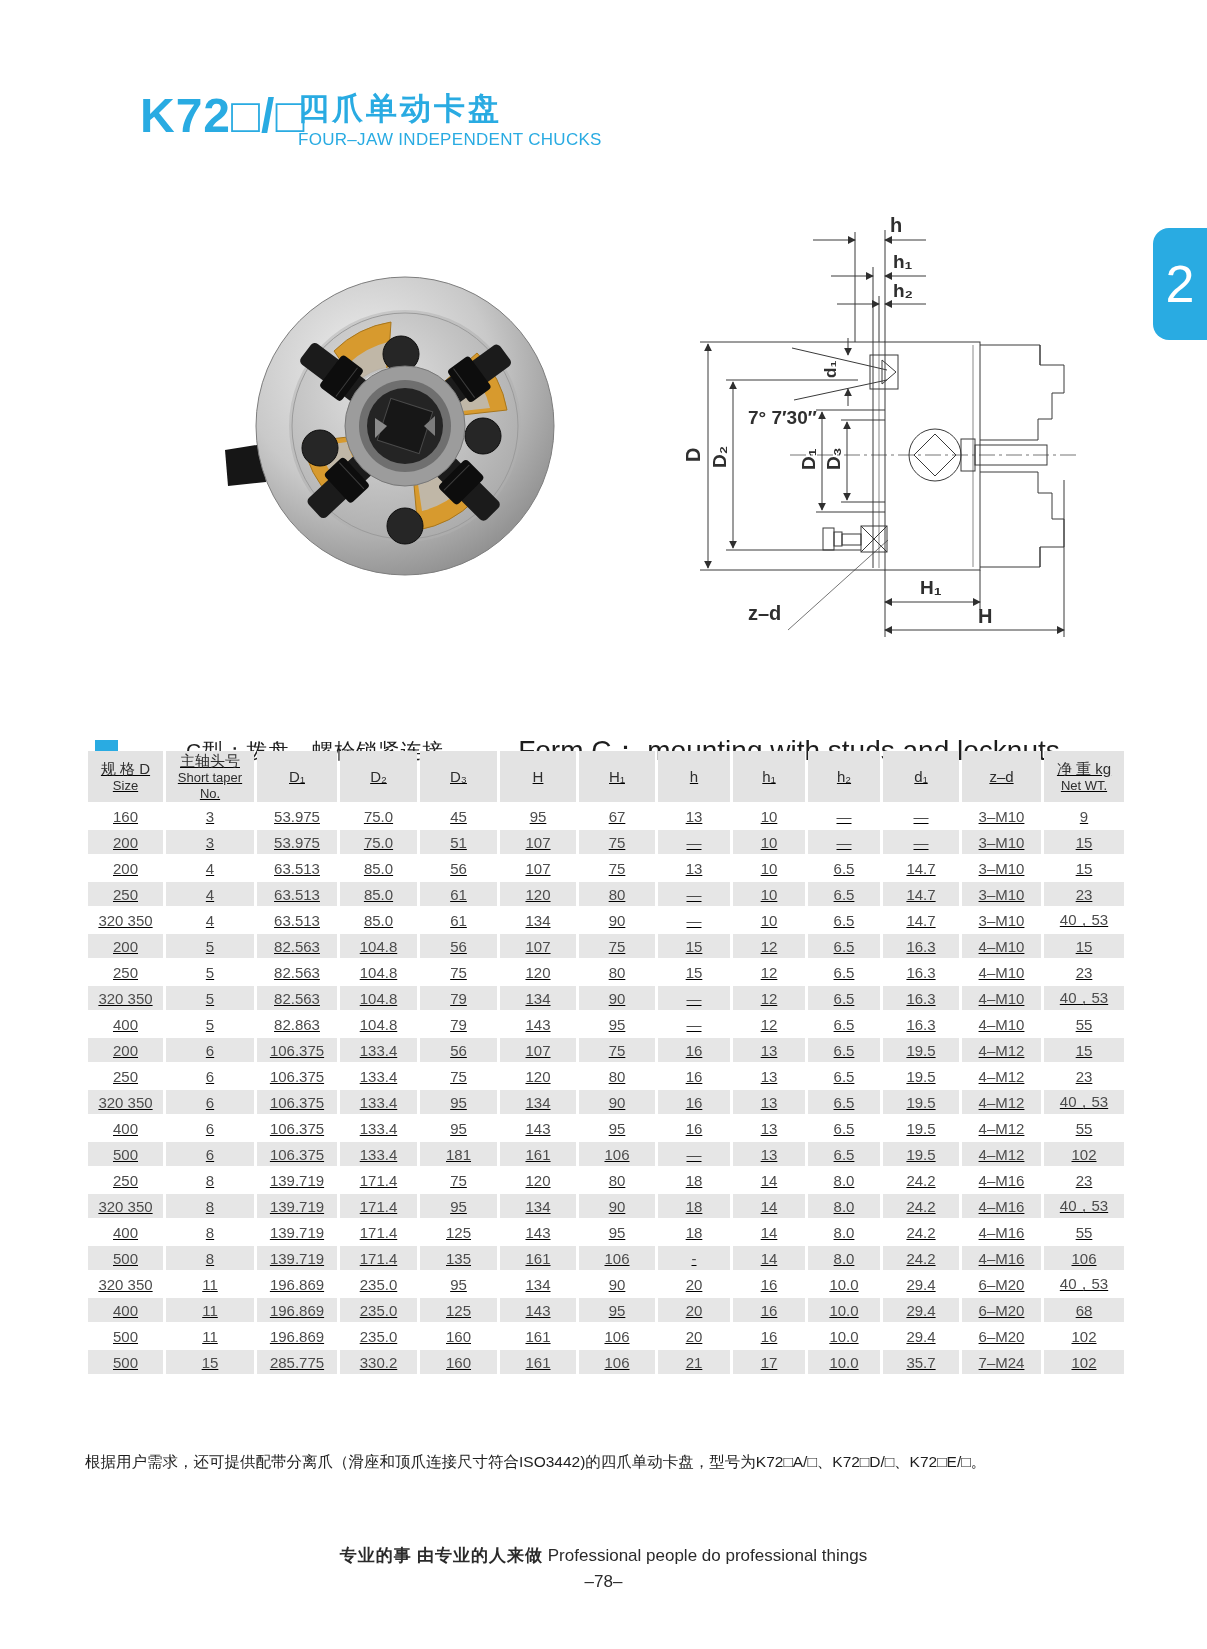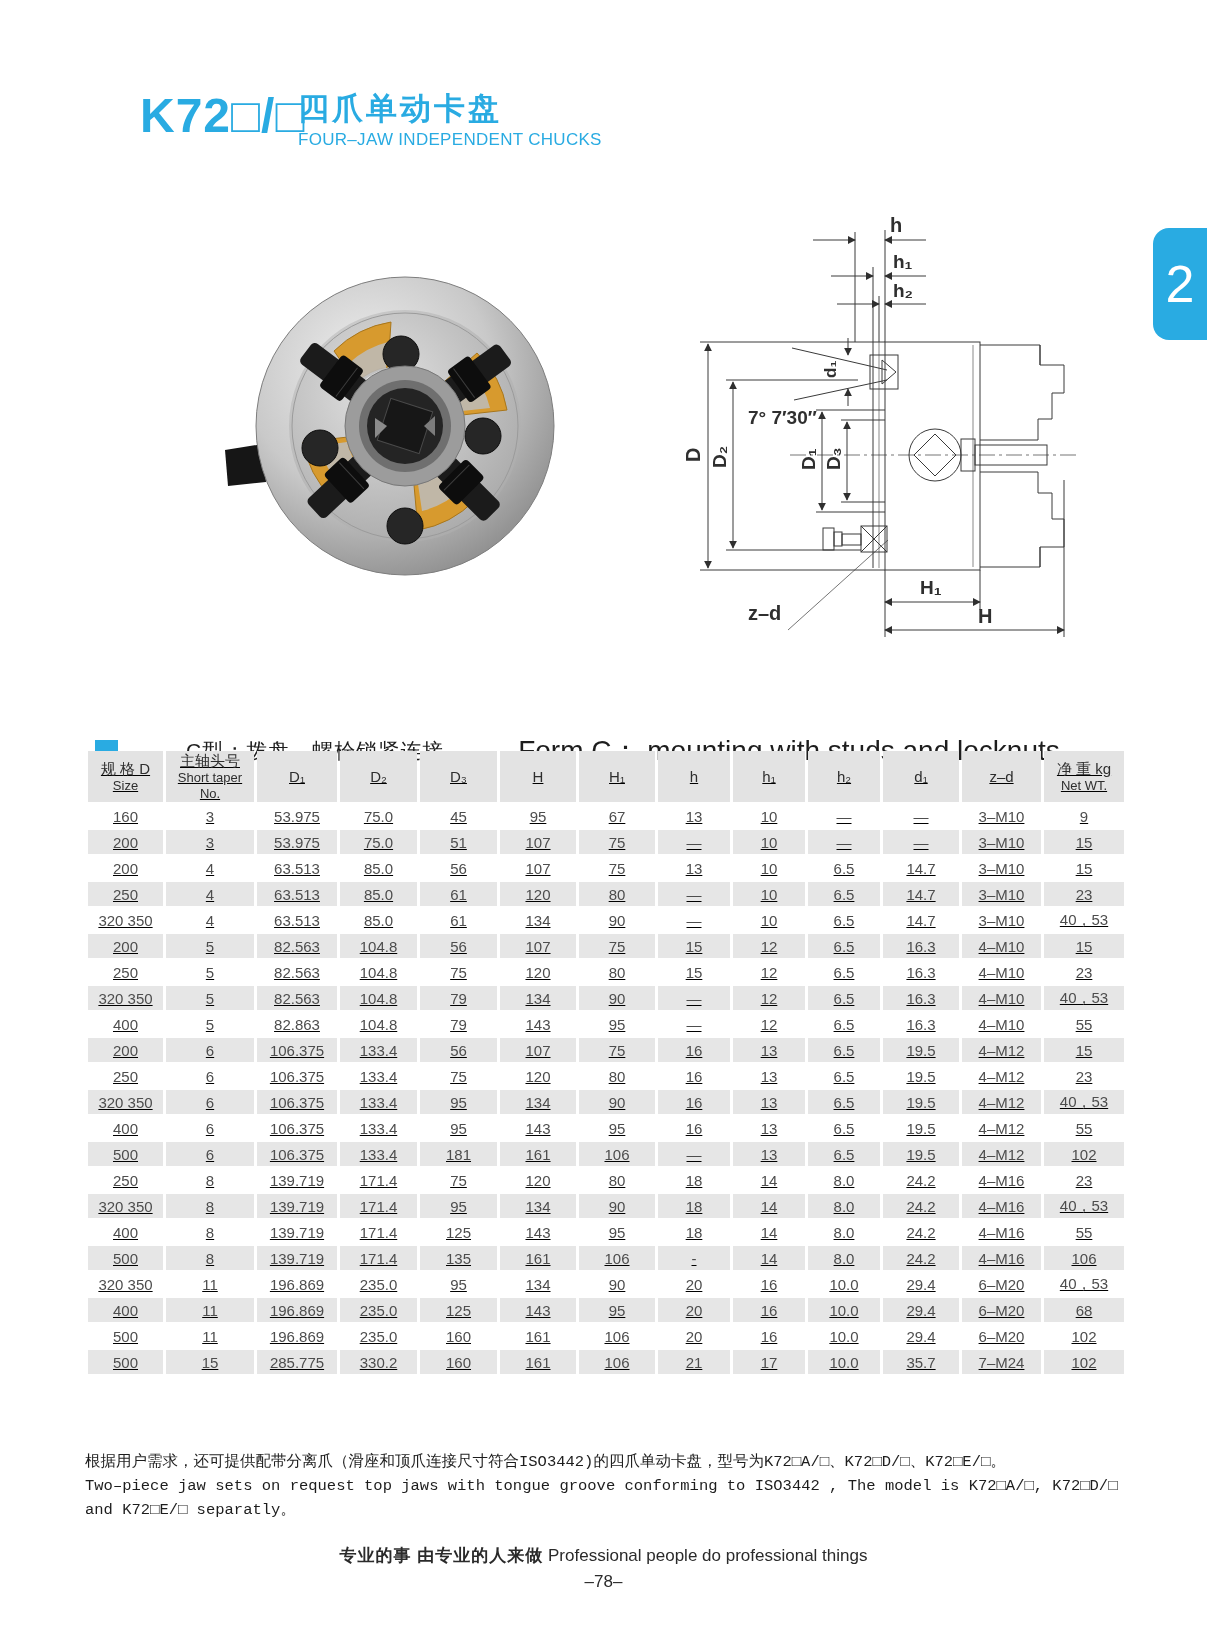--- a/index.html
+++ b/index.html
@@ -24,25 +24,25 @@
   
   .tbl-wrap{position:absolute;left:85px;top:749px;text-decoration:underline;}
   table{border-collapse:separate;border-spacing:3px 2px;table-layout:fixed;width:1042px;}
   th{background:#e3e3e3;height:50px;font-weight:normal;color:#2e2e2e;padding:0;}
   th .l1{font-size:15px;line-height:19px;}
   th .l2{font-size:13px;line-height:16px;}
   td{background:#fff;height:24px;text-align:center;font-size:15px;color:#4d4d4d;padding:0;
      white-space:nowrap;overflow:hidden;}
   tr.gray td{background:#e6e6e6;}
   
-  .notes{position:absolute;left:85px;top:1450px;width:1060px;color:#1d1d1d;font-family:Liberation Mono, monospace;}
+  .notes{position:absolute;left:85px;top:1450px;width:1060px;color:#1d1d1d;}
   .notes .n1{font-size:15.5px;line-height:24px;}
   .notes .n2{font-size:15.5px;line-height:24px;}
   .tagline{position:absolute;left:0;top:1544px;width:100%;text-align:center;color:#2a2a2a;font-size:17px;}
-  .tagline .cn{font-weight:600;letter-spacing:1px;}
+  .tagline .cn{font-weight:600;letter-spacing:1px;font-family:Liberation Serif, serif;}
   .pageno{position:absolute;left:0;top:1572px;width:100%;text-align:center;color:#2a2a2a;font-size:17px;}
 </style>
 </head>
 <body>
 
 <div class="page">
 
   <div class="brand">K72□/□</div>
   <div class="title-cn">四爪单动卡盘</div>
   <div class="title-en">FOUR–JAW INDEPENDENT CHUCKS</div>
@@ -613,21 +613,20 @@
             <td>35.7</td>
             <td>7–M24</td>
             <td>102</td>
           </tr>
         </tbody>
     </table>
   </div>
 
   <div class="notes">
     <div class="n1">根据用户需求，还可提供配带分离爪（滑座和顶爪连接尺寸符合ISO3442)的四爪单动卡盘，型号为K72□A/□、K72□D/□、K72□E/□。</div>
-    <div class="n2">Two–piece jaw sets on request top jaws with tongue groove conforming to ISO3442 , The model is K72□A/□, K72□D/□ and K72□E/□ separatly。</div>
   </div>
 
   <div class="tagline">
     <span class="cn">专业的事  由专业的人来做</span>
     <span class="en">Professional people do professional things</span>
   </div>
   <div class="pageno">–78–</div>
 
 </div>
 

